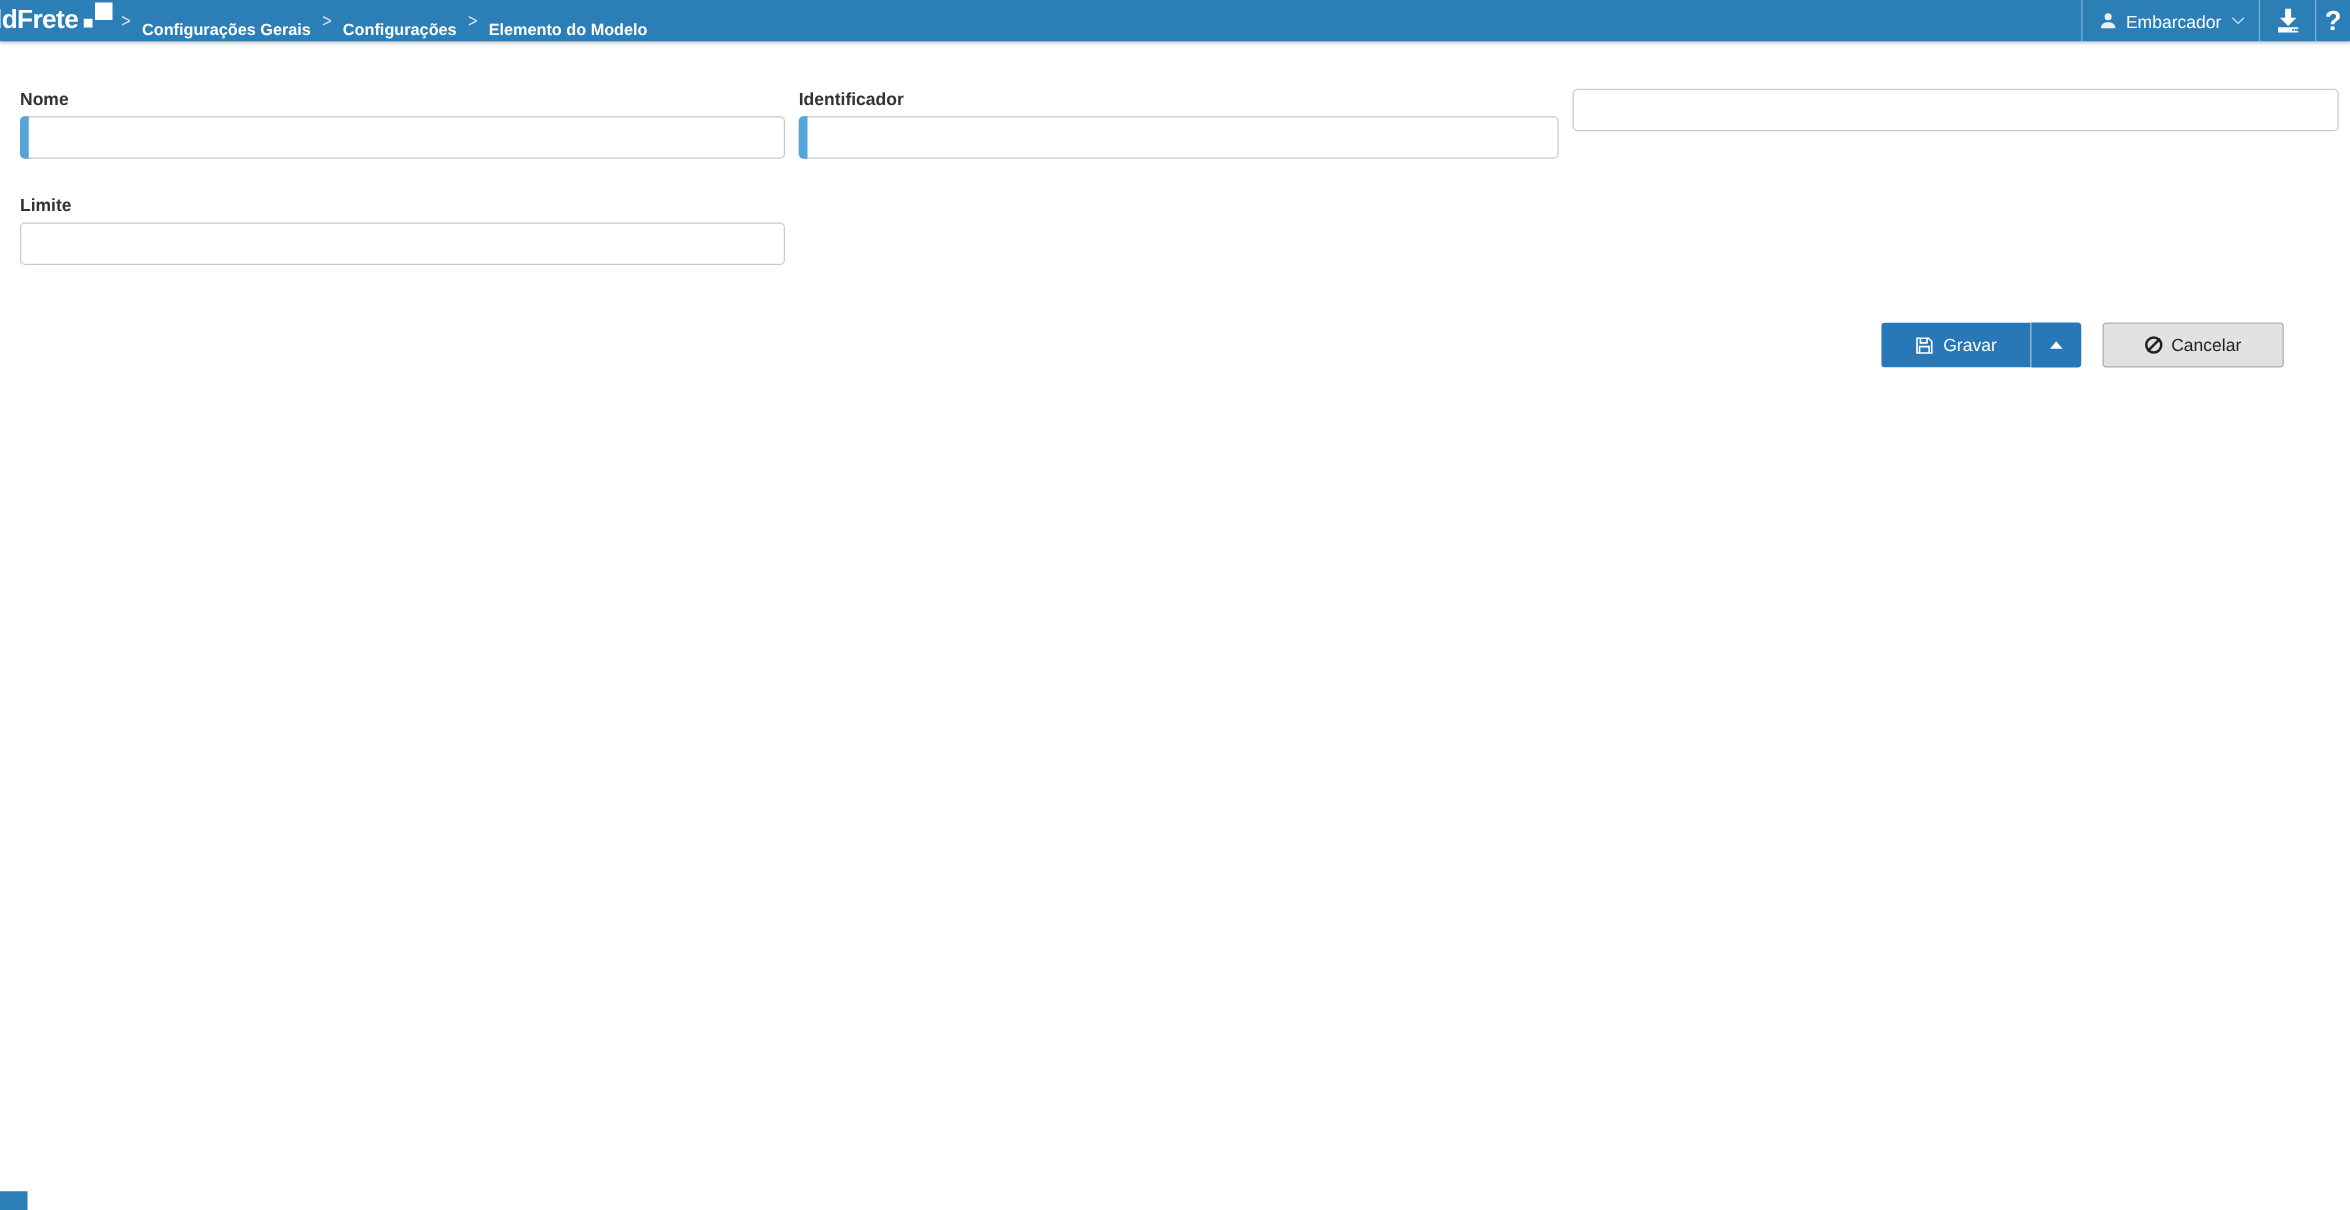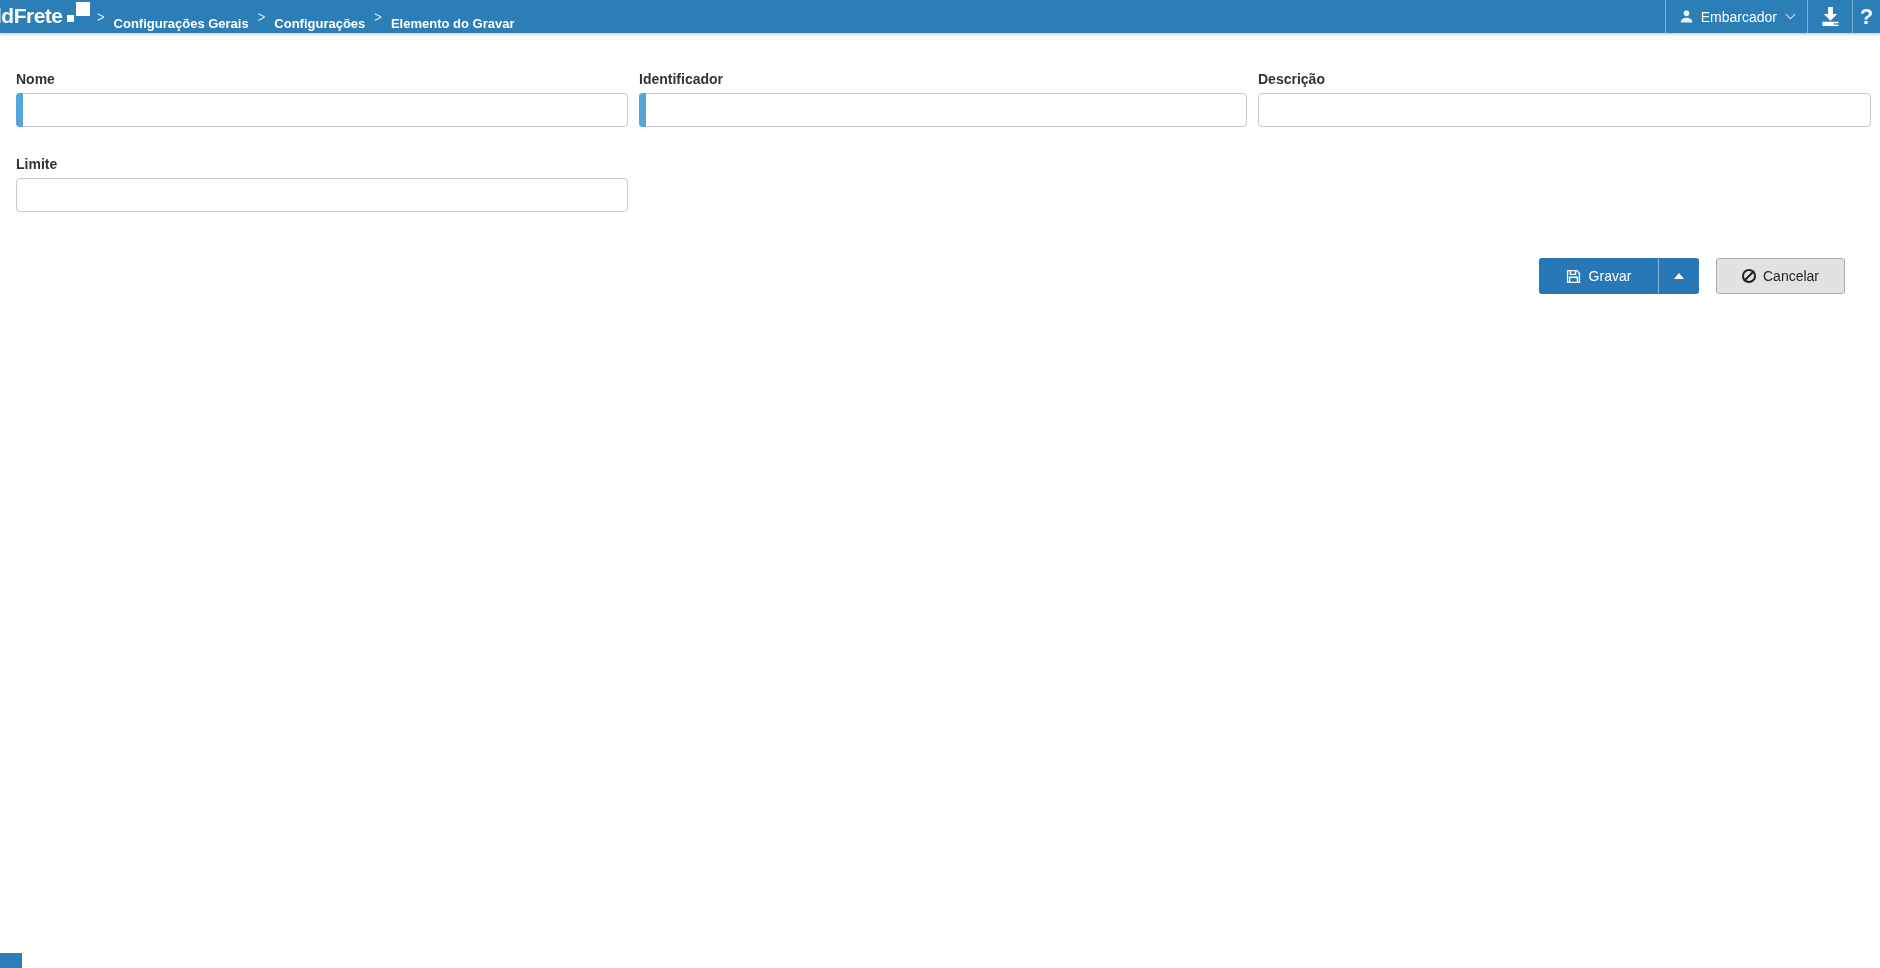--- a/index.html
+++ b/index.html
@@ -59,31 +59,31 @@
     -webkit-appearance:none;appearance:none;
   }
   .req-bar{position:absolute;left:0;top:0;bottom:0;width:7px;background:var(--accent-bar);border-radius:4px 0 0 4px;pointer-events:none;}
   .req .input-wrap input,.req .input-wrap select{padding-left:16px;}
   .select-chev{
     position:absolute;right:14px;top:12px;width:9px;height:9px;pointer-events:none;
     border-right:1.6px solid #444;border-bottom:1.6px solid #444;transform:rotate(45deg);margin-top:-2px;
   }
 
   
-  .actions{position:absolute;top:258px;right:35px;display:flex;gap:17px;margin-left:12px;}
+  .actions{position:absolute;top:258px;right:53px;display:flex;gap:17px;margin-left:12px;}
   .btn{height:36px;display:flex;align-items:center;justify-content:center;font-size:14px;cursor:pointer;border:none;}
   .split{display:flex;}
   .btn-save{
     width:120px;background:var(--primary-button-bg);color:#fff;gap:8px;
     border-radius:3px 0 0 3px;border-right:1px solid var(--primary-button-divider);
   }
   .btn-caret{width:40px;background:var(--primary-button-bg);border-radius:0 3px 3px 0;}
   .caret-up{width:0;height:0;border-left:5px solid transparent;border-right:5px solid transparent;border-bottom:6px solid #fff;}
   .btn-cancel{
-    width:129px;background:var(--cancel-button-bg);border:1px solid var(--cancel-button-border);
+    width:145px;background:var(--cancel-button-bg);border:1px solid var(--cancel-button-border);
     border-radius:3px;color:var(--cancel-button-text);gap:7px;
   }
   .icon-ban{position:relative;width:14px;height:14px;border:2px solid #222;border-radius:50%;display:inline-block;}
   .icon-ban::after{content:'';position:absolute;left:4px;top:-2px;width:2px;height:14px;background:#222;transform:rotate(45deg);}
 
   .floating-cut{position:absolute;left:0;bottom:0;width:22px;height:15px;background:var(--header-bg);cursor:pointer;}
   svg{display:block;}
 </style>
 </head>
 <body>
@@ -95,21 +95,21 @@
     <span class="mark-small"></span>
     <span class="mark-big"></span>
   </div>
 
   <nav class="breadcrumb">
     <span class="crumb-sep">&gt;</span>
     <a class="crumb">Configurações Gerais</a>
     <span class="crumb-sep">&gt;</span>
     <a class="crumb">Configurações</a>
     <span class="crumb-sep">&gt;</span>
-    <a class="crumb">Elemento do Gravar</a>
+    <a class="crumb">Elemento do Modelo</a>
   </nav>
 
   <div class="header-right">
     <div class="hdr-section user-menu">
       <svg width="15" height="15" viewBox="0 0 16 16">
         <circle cx="8" cy="4.6" r="3" fill="#fff" opacity=".9"></circle>
         <path d="M1.8 14.5 c0-3.6 2.8-5.2 6.2-5.2 s6.2 1.6 6.2 5.2 z" fill="#fff" opacity=".9"></path>
       </svg>
       <span class="label">Embarcador</span>
       <span class="chev-down"></span>
@@ -142,21 +142,20 @@
 
   <div class="field req">
     <label>Identificador</label>
     <div class="input-wrap">
       <input type="text" value="" style="">
       <span class="req-bar"></span>
     </div>
   </div>
 
   <div class="field">
-    <label>Descrição</label>
     <div class="input-wrap">
       <input type="text" value="" style="">
     </div>
   </div>
 
   <div class="field">
     <label>Limite</label>
     <div class="input-wrap">
       <input type="text" value="" style="">
     </div>

